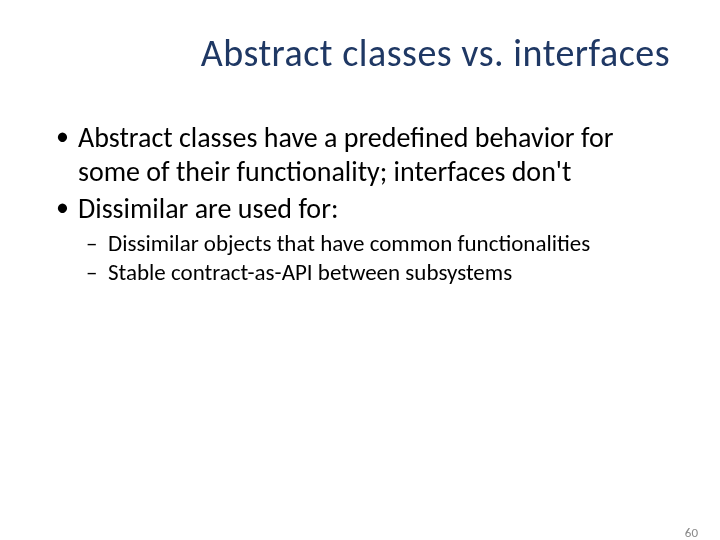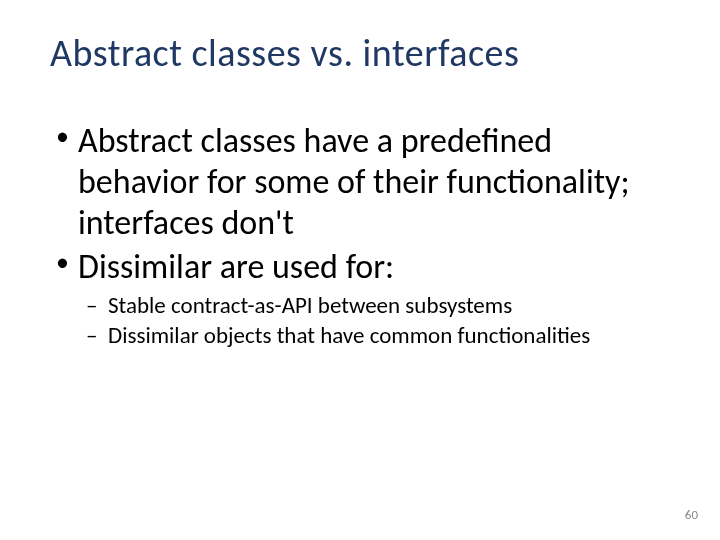--- a/index.html
+++ b/index.html
@@ -14,29 +14,29 @@
     .slide {
       width: 100%;
       height: 100%;
       padding: 30px 50px 20px 50px;
       position: relative;
     }
     .title {
       color: #1f3864;
       font-size: 38px;
       font-weight: 400;
-      text-align: left;
+      text-align: right;
       margin-bottom: 45px;
       letter-spacing: 0.5px;
     }
     .content {
       color: #000000;
     }
     .bullet-l1 {
-      font-size: 34px;
+      font-size: 28px;
       line-height: 1.2;
       padding-left: 28px;
       position: relative;
       margin-bottom: 4px;
     }
     .bullet-l1::before {
       content: "•";
       position: absolute;
       left: 6px;
       top: 0;
@@ -53,33 +53,33 @@
     .bullet-l2::before {
       content: "–";
       position: absolute;
       left: 36px;
       top: 0;
       font-size: 23px;
       color: #000;
     }
     .page-number {
       position: absolute;
-      bottom: 18px;
+      bottom: 0;
       right: 22px;
       font-size: 13px;
       color: #8a8a8a;
     }
   </style>
 </head>
 <body>
 
 <div class="slide">
   <h1 class="title">Abstract classes vs. interfaces</h1>
 
   <div class="content">
     <div class="bullet-l1">Abstract classes have a predefined behavior for some of their functionality; interfaces don't</div>
     <div class="bullet-l1">Dissimilar are used for:</div>
+    <div class="bullet-l2">Dissimilar objects that have common functionalities</div>
     <div class="bullet-l2">Stable contract-as-API between subsystems</div>
-    <div class="bullet-l2">Dissimilar objects that have common functionalities</div>
   </div>
 
   <div class="page-number">60</div>
 </div>
 
 </body></html>

